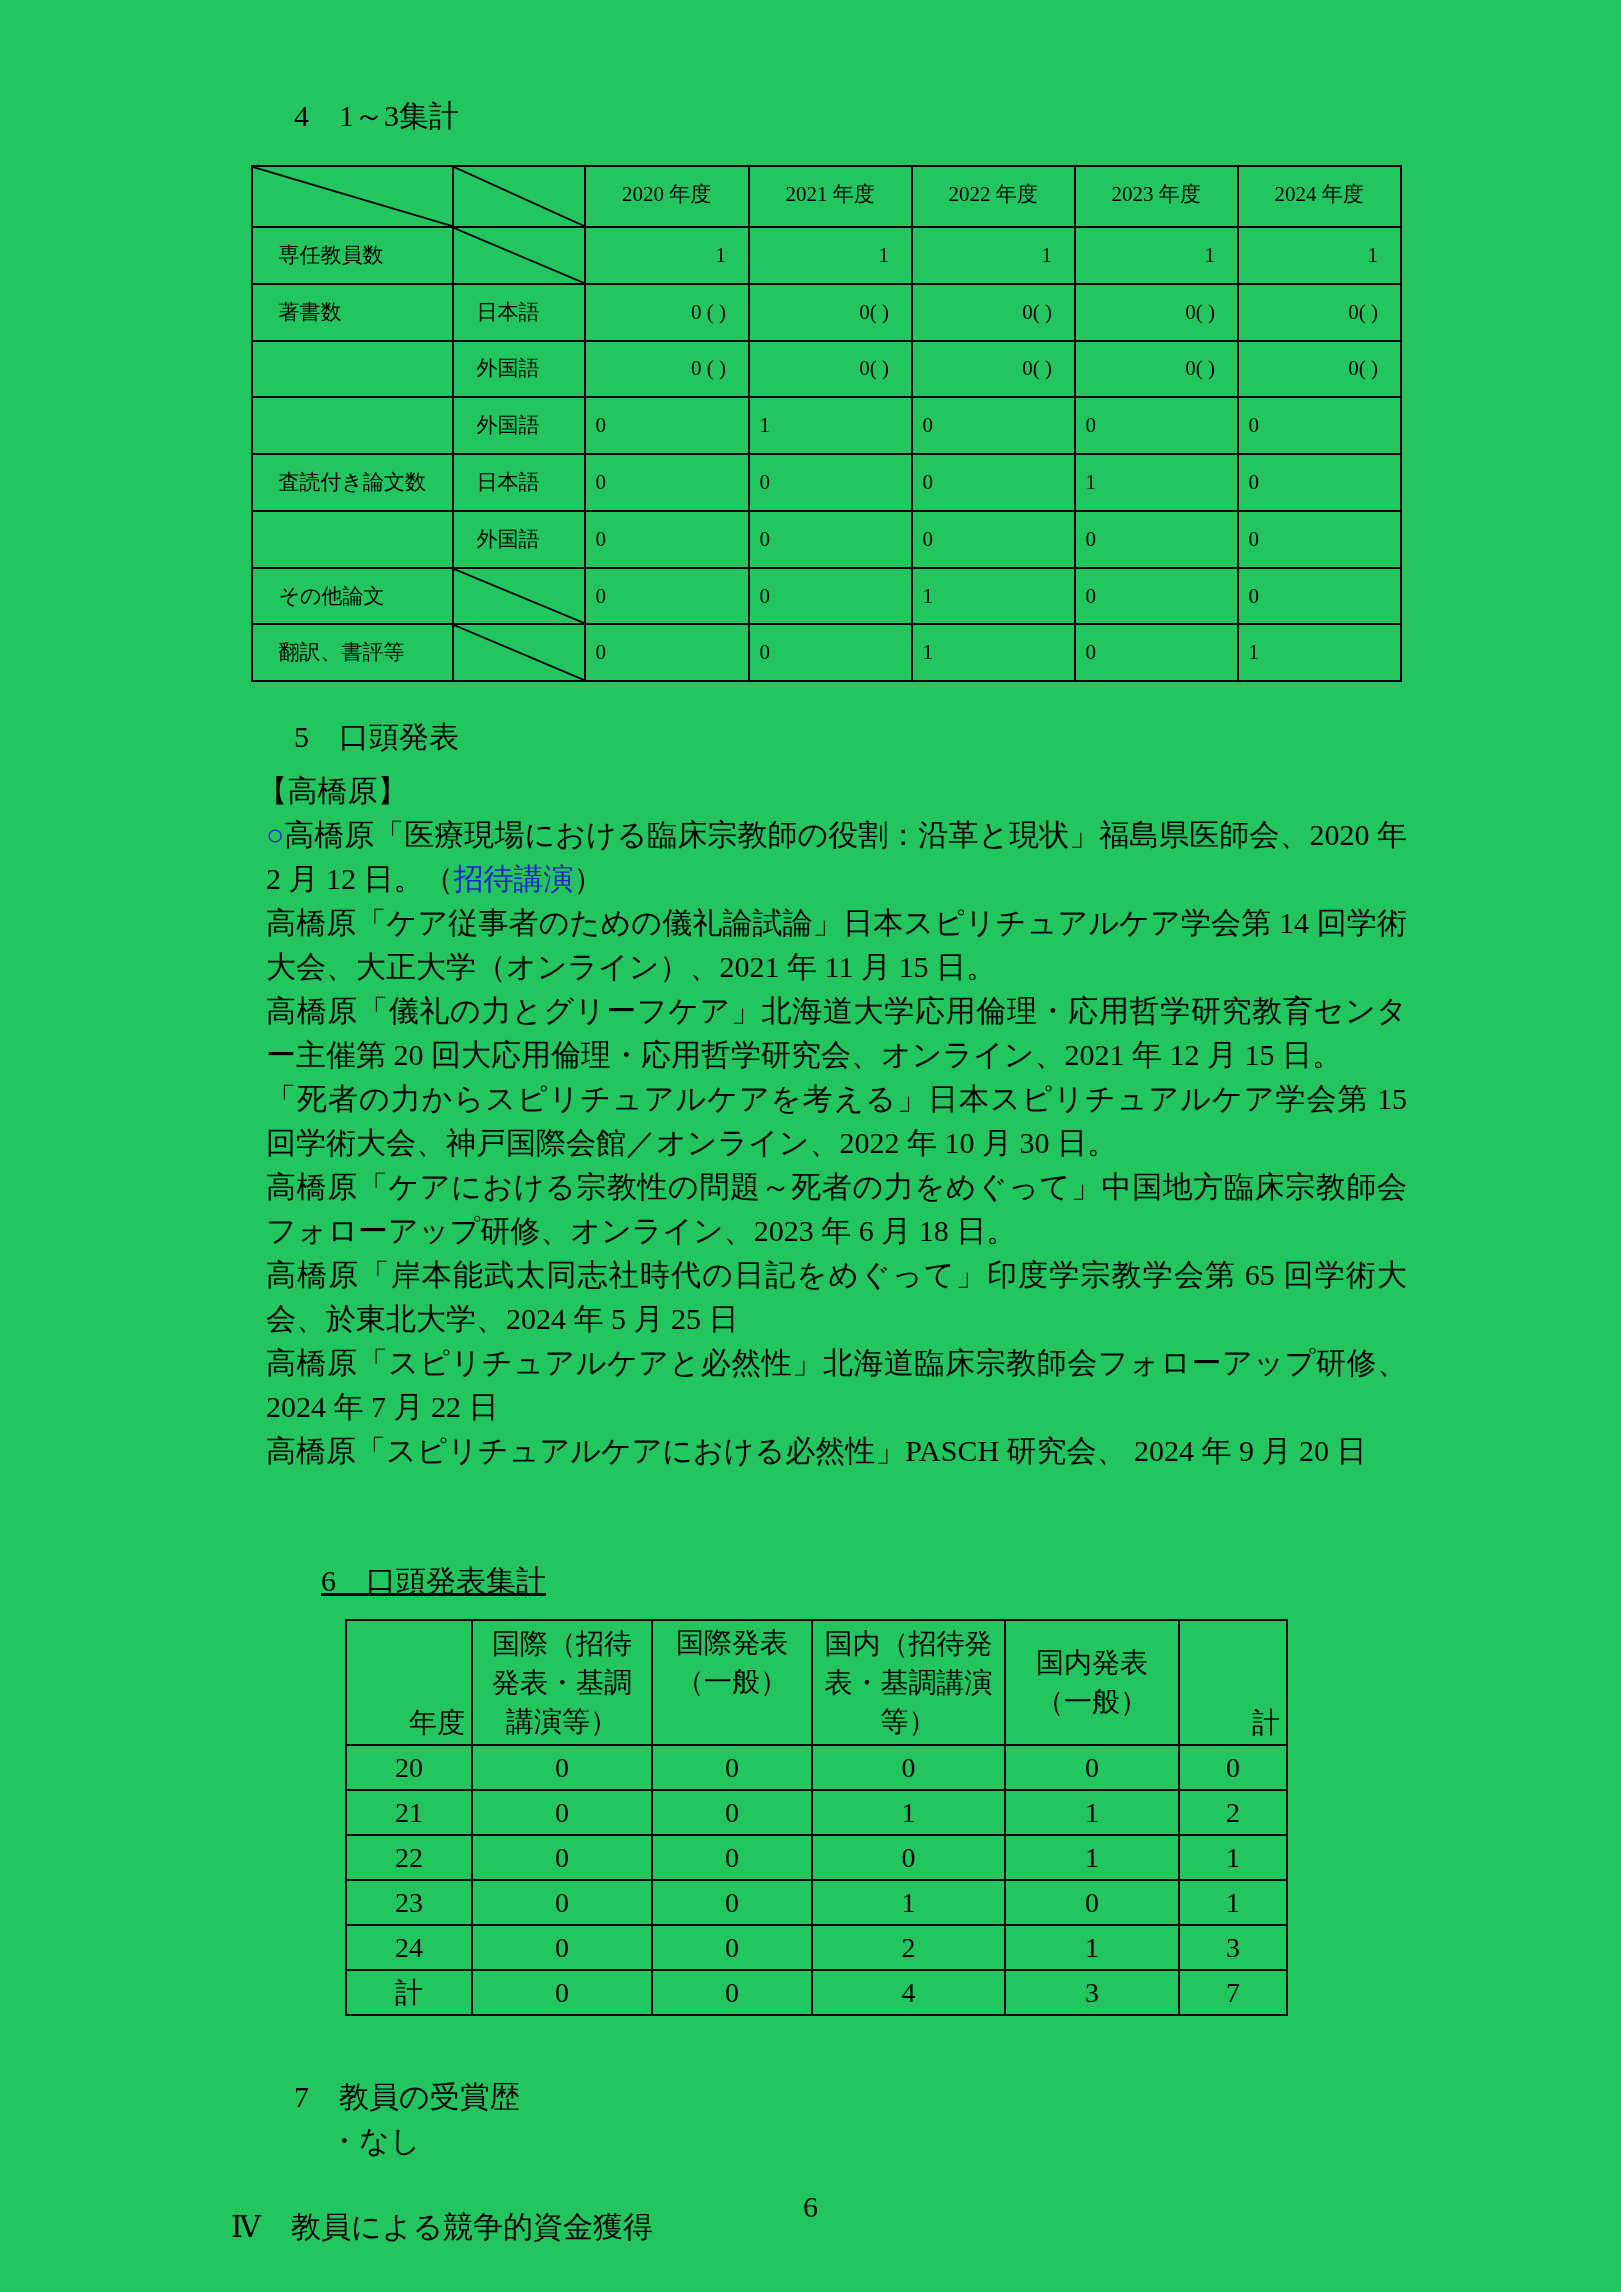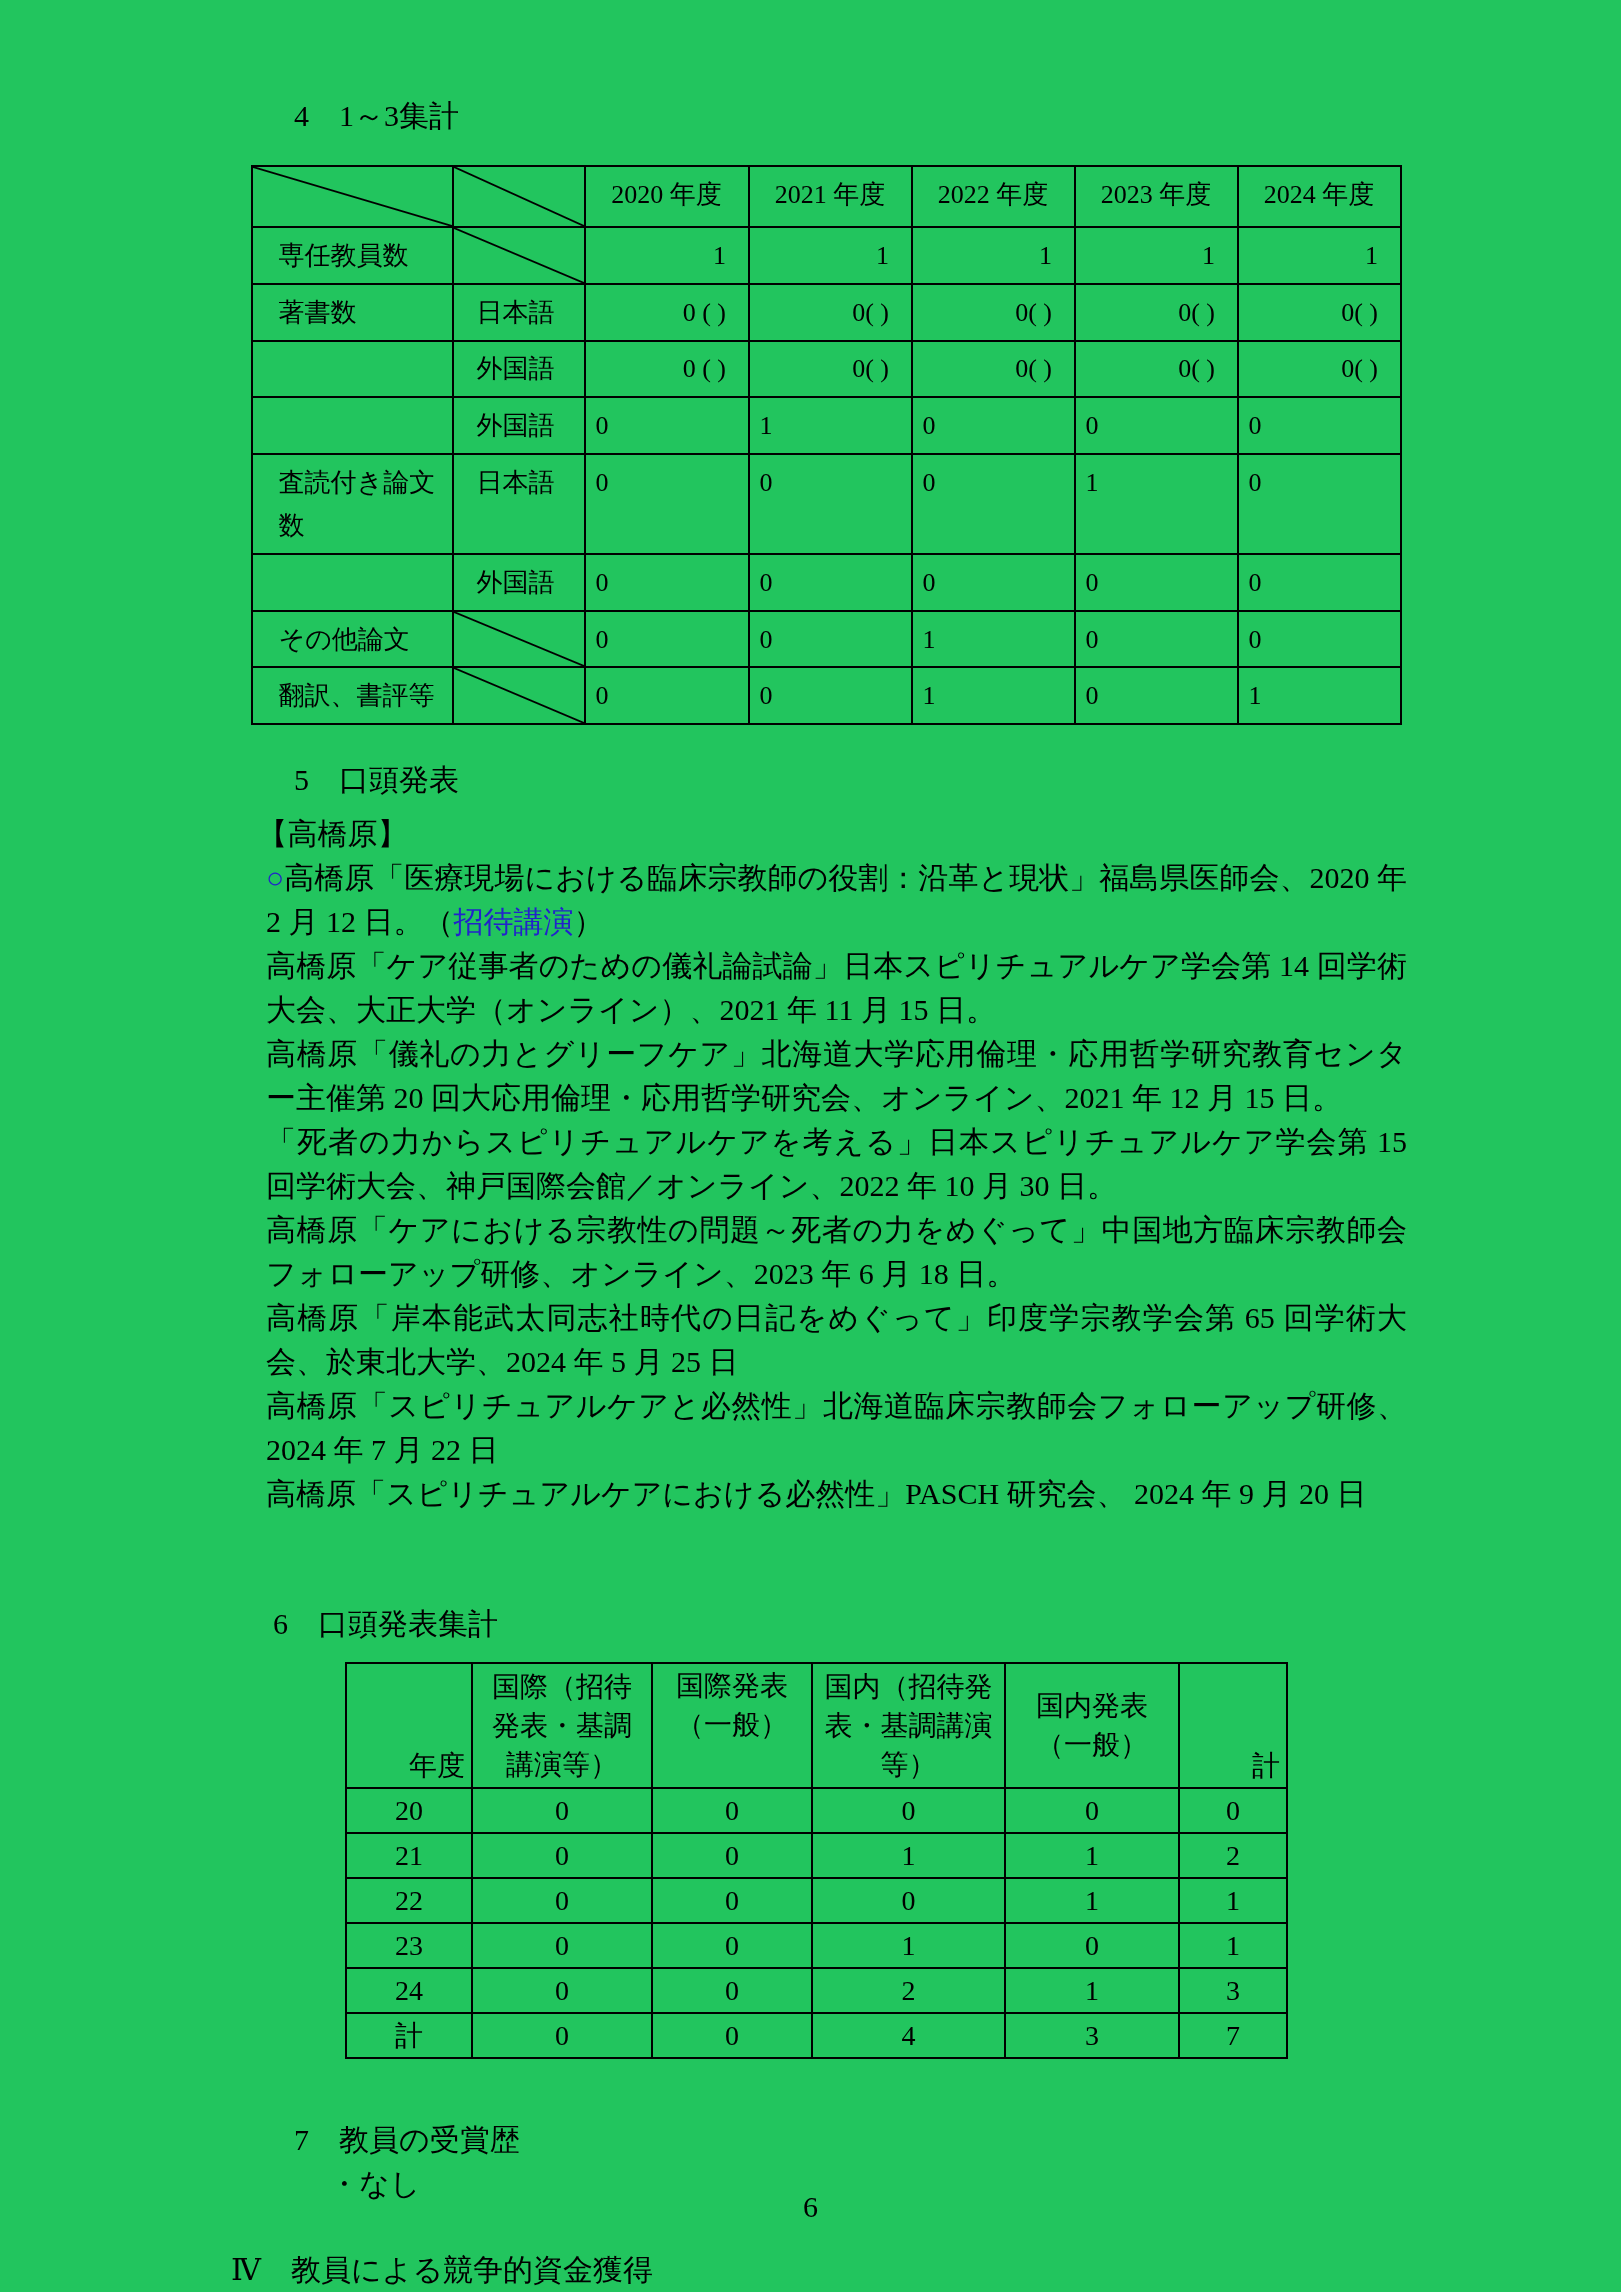--- a/index.html
+++ b/index.html
@@ -5,39 +5,39 @@
   html,body{margin:0;padding:0;background:#888;}
   .page{position:relative;width:1621px;height:2293px;background:#22c55e;color:#000;
         font-family:"Liberation Serif","DejaVu Serif",serif;font-size:30px;
         box-sizing:border-box;padding:94px 214px 0 231px;overflow:hidden;}
   .h-num{margin:0 0 9.8px 63px;line-height:44px;}
   .para,.entry,.speaker{margin:0 0 0 35px;line-height:44px;text-align:justify;}
   .speaker{margin-left:26.5px;text-align:left;}
   .blue{color:var(--accent,#2222cc);}
 
   
-  table.t1{border-collapse:collapse;margin-left:19.6px;width:1148px;table-layout:fixed;font-size:26px;margin-top:27px;}
+  table.t1{border-collapse:collapse;margin-left:19.6px;width:1148px;table-layout:fixed;font-size:21px;margin-top:27px;}
   .t1 td{border:2px solid #000;height:55px;box-sizing:border-box;padding:5.9px 7.8px;vertical-align:top;overflow:hidden;line-height:43px;}
   .t1 tr.hdr td{height:61px;}
   .t1 .yh{text-align:center;}
   .t1 .lbl{padding-left:26px;}
   .t1 .sub{padding-left:23px;}
   .t1 .nr{text-align:right;padding-right:21.6px;}
   .t1 .nl{text-align:left;padding-left:9.8px;}
   td.diag{background-image:linear-gradient(to right top,transparent calc(50% - 1.4px),#000 calc(50% - 0.4px),#000 calc(50% + 0.4px),transparent calc(50% + 1.4px));}
 
   
   table.t2{border-collapse:collapse;margin:15.7px 0 0 114px;width:942px;table-layout:fixed;font-size:28px;}
   .t2 td{border:2px solid #000;text-align:center;box-sizing:border-box;padding:2px 5.9px;height:45px;line-height:39px;}
   .t2 tr.hdr td{height:125px;}
   .t2 .va-b{vertical-align:bottom;text-align:right;}
   .t2 .va-m{vertical-align:middle;}
   .t2 .va-t{vertical-align:top;}
 
-  .h6{margin:86px 0 0 42px;line-height:44px;}
+  .h6{margin:86px 0 0 90px;line-height:44px;text-decoration:underline;}
   .h7{margin:59px 0 0 63px;line-height:44px;}
   .nashi{margin-left:98px;line-height:44px;}
   .hiv{margin-left:0;line-height:44px;margin-top:42px;}
   .pagenum{position:absolute;left:0;bottom:69px;width:100%;text-align:center;font-size:30px;}
 </style>
 </head>
 <body>
 
 <div class="page">
 

